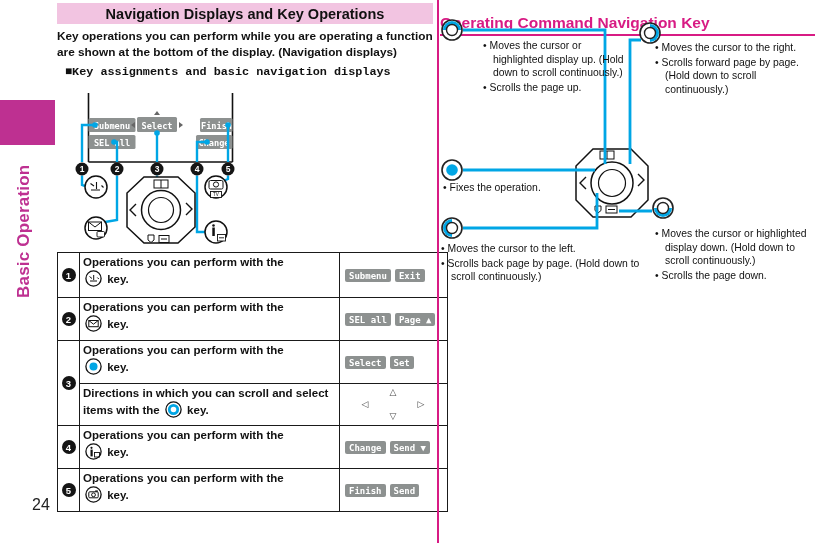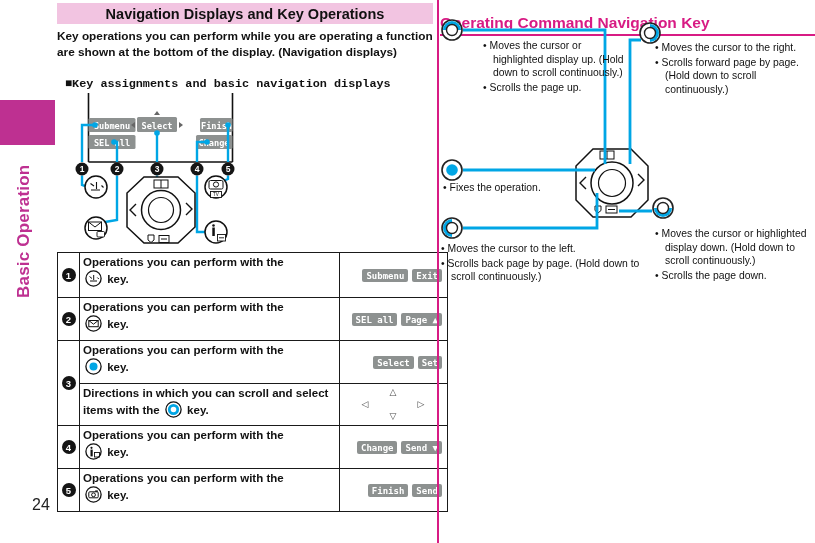--- a/index.html
+++ b/index.html
@@ -11,30 +11,30 @@
   .side-label{position:absolute;left:14px;top:150px;width:26px;height:148px;}
   .side-label span{position:absolute;top:0;left:0;display:block;width:148px;white-space:nowrap;
     transform-origin:0 0;transform:rotate(-90deg) translateX(-148px);
     color:#BE3091;font-weight:bold;font-size:17px;letter-spacing:.2px;}
   .page-num{position:absolute;left:32px;top:496px;font-size:16px;color:#222;}
 
   
   .left-col{position:absolute;left:57px;top:3px;width:376px;}
   .l-title{background:#F2C4E1;color:#111;font-weight:bold;font-size:14.5px;
     text-align:center;padding:3px 0 2px;}
-  .intro{margin:4px 0 16px;font-size:11.8px;font-weight:bold;line-height:1.38;color:#111;}
+  .intro{margin:4px 0 4px;font-size:11.8px;font-weight:bold;line-height:1.38;color:#111;}
   .subhead{margin:2px 8px 0;font-size:11.8px;font-weight:bold;color:#111;font-family:Liberation Mono, monospace;}
   .kd-wrap{position:absolute;left:13px;top:89px;width:175px;height:160px;}
 
   .kd-table{position:absolute;left:0;top:249px;width:376px;border-collapse:collapse;
     font-size:11.5px;font-weight:bold;color:#111;table-layout:fixed;}
   .kd-table td{border:1.5px solid #1a1a1a;padding:2px 3px;vertical-align:top;}
   .kd-table td.num{width:21px;text-align:center;vertical-align:middle;padding:0;}
   .kd-table td.desc{width:253px;line-height:1.32;}
-  .kd-table td.bdg{width:101px;text-align:right;vertical-align:middle;}
+  .kd-table td.bdg{width:101px;text-align:left;vertical-align:middle;}
   .r1{height:45px}.r2{height:43px}.r3{height:43px}.r4{height:42px}.r5{height:43px}.r6{height:43px}
   .ncirc{display:inline-flex;width:14px;height:14px;border-radius:50%;background:#151515;
     color:#fff;font-size:9.5px;font-weight:bold;align-items:center;justify-content:center;}
   .badge{display:inline-block;background:#8D9190;color:#fff;border-radius:2px;
     font-family:"DejaVu Sans Mono",monospace;font-size:9px;font-weight:bold;
     padding:2px 4px 1px;margin:0 2px;white-space:nowrap;}
   .keyicon{vertical-align:-4px;margin:0 2px;}
   .arrowpad{position:relative;width:72px;height:34px;margin:0 auto;color:#4a4a4a;font-size:9px;}
   .arrowpad span{position:absolute;line-height:1;}
   .a-up{left:32px;top:0;} .a-dn{left:32px;top:24px;} .a-lf{left:4px;top:12px;} .a-rt{left:60px;top:12px;}

